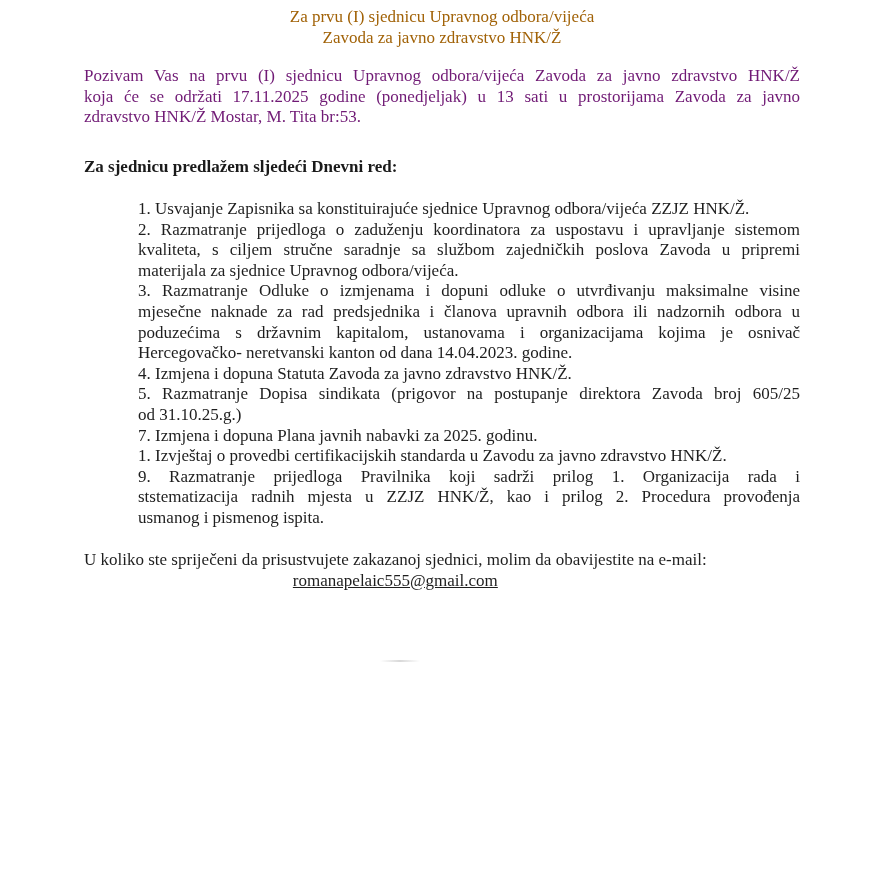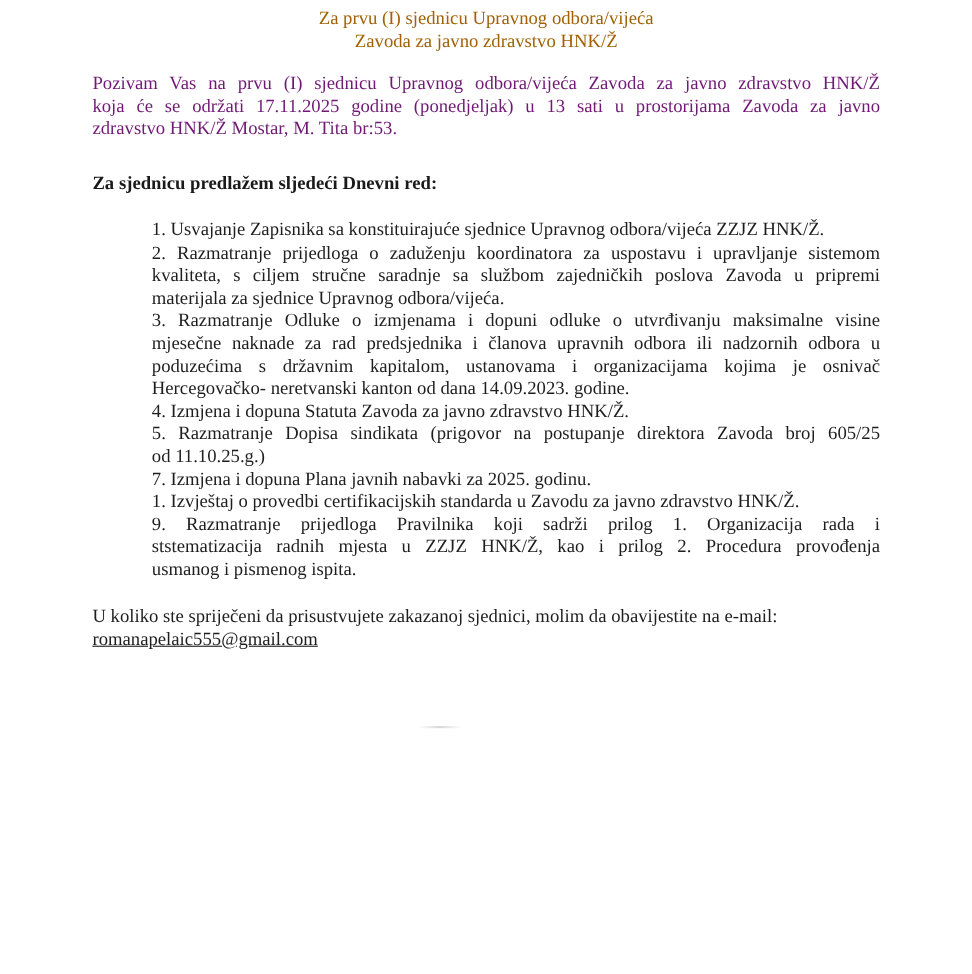--- a/index.html
+++ b/index.html
@@ -69,20 +69,21 @@
       position: absolute;
       left: 84px; top: 550px;
       font-size: 17px;
       line-height: 20.5px;
       color: #1e1e1e;
     }
     .email {
       text-decoration: underline;
       color: #1e1e1e;
       cursor: pointer;
+      text-align: center;
     }
     .smudge {
       position: absolute;
       left: 380px; top: 660px;
       width: 40px; height: 2px;
       background: linear-gradient(to right, rgba(200,200,200,0), rgba(190,190,190,0.6), rgba(200,200,200,0));
     }
   </style>
 </head>
 <body>
@@ -108,28 +109,28 @@
     </div>
     <div class="item">
       <span class="justify-line">2. Razmatranje prijedloga o zaduženju koordinatora za uspostavu i upravljanje sistemom</span>
       <span class="justify-line">kvaliteta, s ciljem stručne saradnje sa službom zajedničkih poslova Zavoda u pripremi</span>
       <span class="line">materijala za sjednice Upravnog odbora/vijeća.</span>
     </div>
     <div class="item">
       <span class="justify-line">3. Razmatranje Odluke o izmjenama i dopuni odluke o utvrđivanju maksimalne visine</span>
       <span class="justify-line">mjesečne naknade za rad predsjednika i članova upravnih odbora ili nadzornih odbora u</span>
       <span class="justify-line">poduzećima s državnim kapitalom, ustanovama i organizacijama kojima je osnivač</span>
-      <span class="line">Hercegovačko- neretvanski kanton od dana 14.09.2023. godine.</span>
+      <span class="line">Hercegovačko- neretvanski kanton od dana 14.04.2023. godine.</span>
     </div>
     <div class="item">
       <span class="line">4. Izmjena i dopuna Statuta Zavoda za javno zdravstvo HNK/Ž.</span>
     </div>
     <div class="item">
       <span class="justify-line">5. Razmatranje Dopisa sindikata (prigovor na postupanje direktora Zavoda broj 605/25</span>
-      <span class="line">od 11.10.25.g.)</span>
+      <span class="line">od 31.10.25.g.)</span>
     </div>
     <div class="item">
       <span class="line">7. Izmjena i dopuna Plana javnih nabavki za 2025. godinu.</span>
     </div>
     <div class="item">
       <span class="line">1. Izvještaj o provedbi certifikacijskih standarda u Zavodu za javno zdravstvo HNK/Ž.</span>
     </div>
     <div class="item">
       <span class="justify-line">9. Razmatranje prijedloga Pravilnika koji sadrži prilog 1. Organizacija rada i</span>
       <span class="justify-line">ststematizacija radnih mjesta u ZZJZ HNK/Ž, kao i prilog 2. Procedura provođenja</span>

